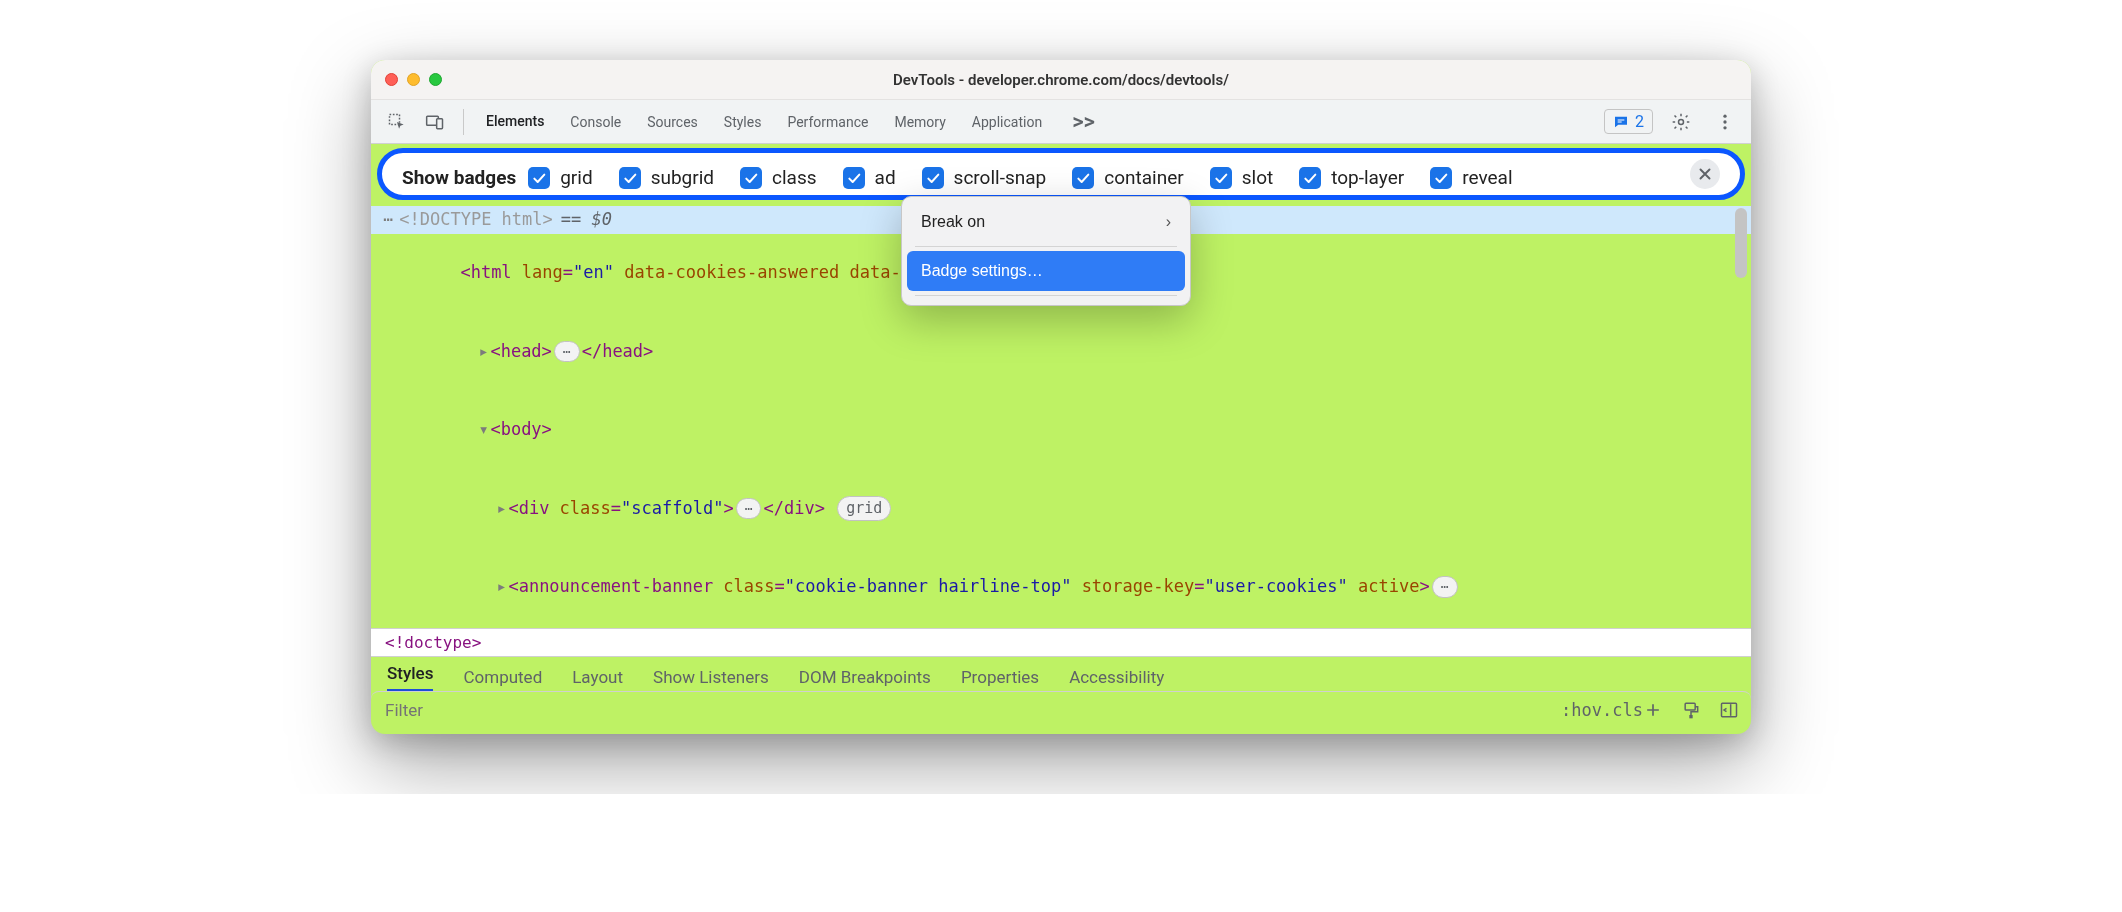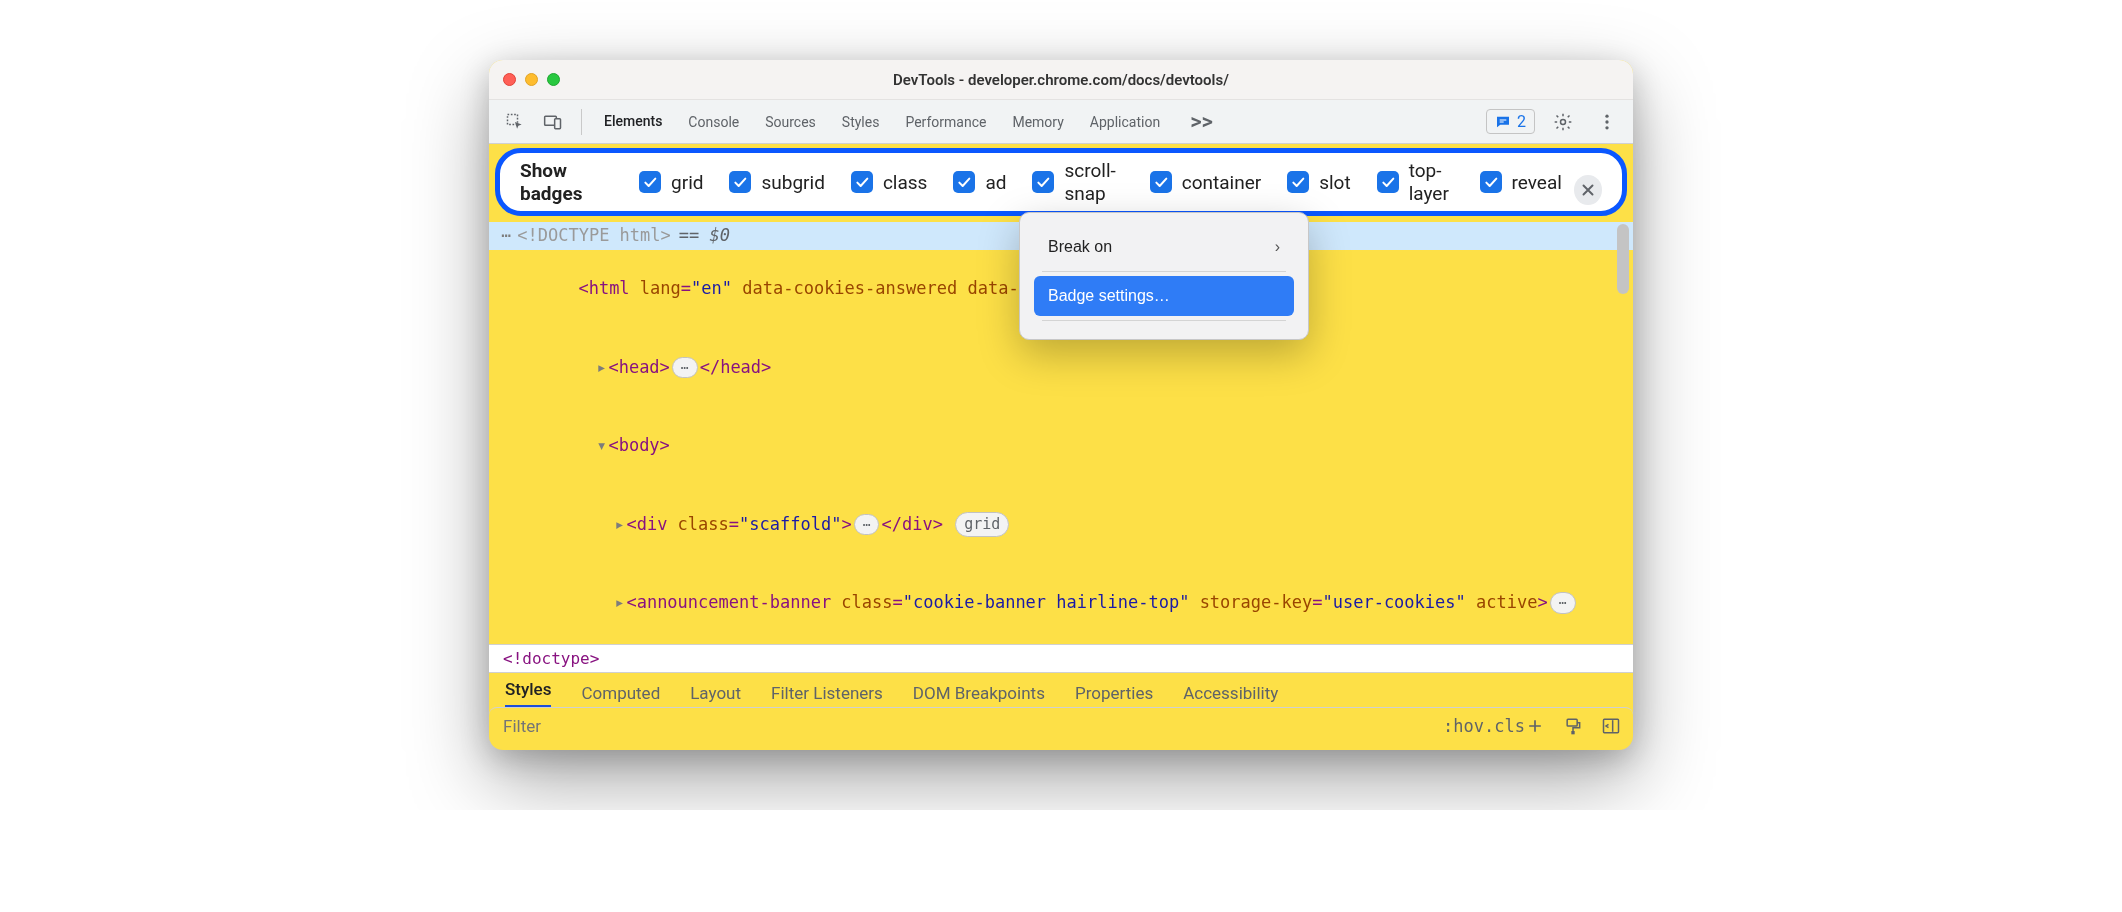--- a/index.html
+++ b/index.html
@@ -4,25 +4,25 @@
 <style>
   * { box-sizing: border-box; }
   html, body { margin: 0; padding: 0; background: #fff; }
   body {
     font-family: -apple-system, BlinkMacSystemFont, "Segoe UI", Roboto, Helvetica, Arial, sans-serif;
     font-size: 20px;
     color: #333;
     padding: 60px 80px;
   }
   .window {
-    width: 1144px;
+    width: 1380px;
     border-radius: 14px;
     box-shadow: 0 30px 80px rgba(0,0,0,0.35), 0 8px 30px rgba(0,0,0,0.2);
     overflow: visible;
-    background: #fde047;
+    background: #bef264;
     margin: 0 auto;
     position: relative;
   }
   .titlebar {
     height: 40px;
     background: #f5f3f2;
     border-top-left-radius: 14px;
     border-top-right-radius: 14px;
     display: flex;
     align-items: center;
@@ -116,21 +116,21 @@
   .scroll-thumb {
     position:absolute; right:4px; top:2px; width:12px; height:70px;
     background:#c4c4c4; border-radius:6px;
   }
 
   
   .ctx-menu {
     position:absolute; left:530px; top:-10px;
     width:290px; background:#f2f2f3; border:1px solid #c7c7c7; border-radius:10px;
     box-shadow: 0 14px 40px rgba(0,0,0,0.25);
-    padding: 14px;
+    padding: 5px;
     font-family: -apple-system, sans-serif; font-size:16px; color:#222;
     z-index: 10;
   }
   .ctx-item {
     padding: 8px 14px; border-radius:6px; display:flex; align-items:center;
   }
   .ctx-item.hl { background:#2f7cf6; color:#fff; }
   .ctx-item .arrow { margin-left:auto; color:#555; }
   .ctx-div { height:1px; background:#d4d4d4; margin:4px 8px; }
 
@@ -359,21 +359,21 @@
   </div>
 
   <div class="crumbs">
     <span>&lt;!doctype&gt;</span>
   </div>
 
   <div class="subtabs" id="subtabs">
       <span class="subtab active">Styles</span>
       <span class="subtab">Computed</span>
       <span class="subtab">Layout</span>
-      <span class="subtab">Filter Listeners</span>
+      <span class="subtab">Show Listeners</span>
       <span class="subtab">DOM Breakpoints</span>
       <span class="subtab">Properties</span>
       <span class="subtab">Accessibility</span>
     </div>
 
   <div class="filter-row">
     <input class="filter-input" placeholder="Filter" style="">
     <span class="mono-btn">:hov</span>
     <span class="mono-btn">.cls</span>
     <div class="gap-icons">

